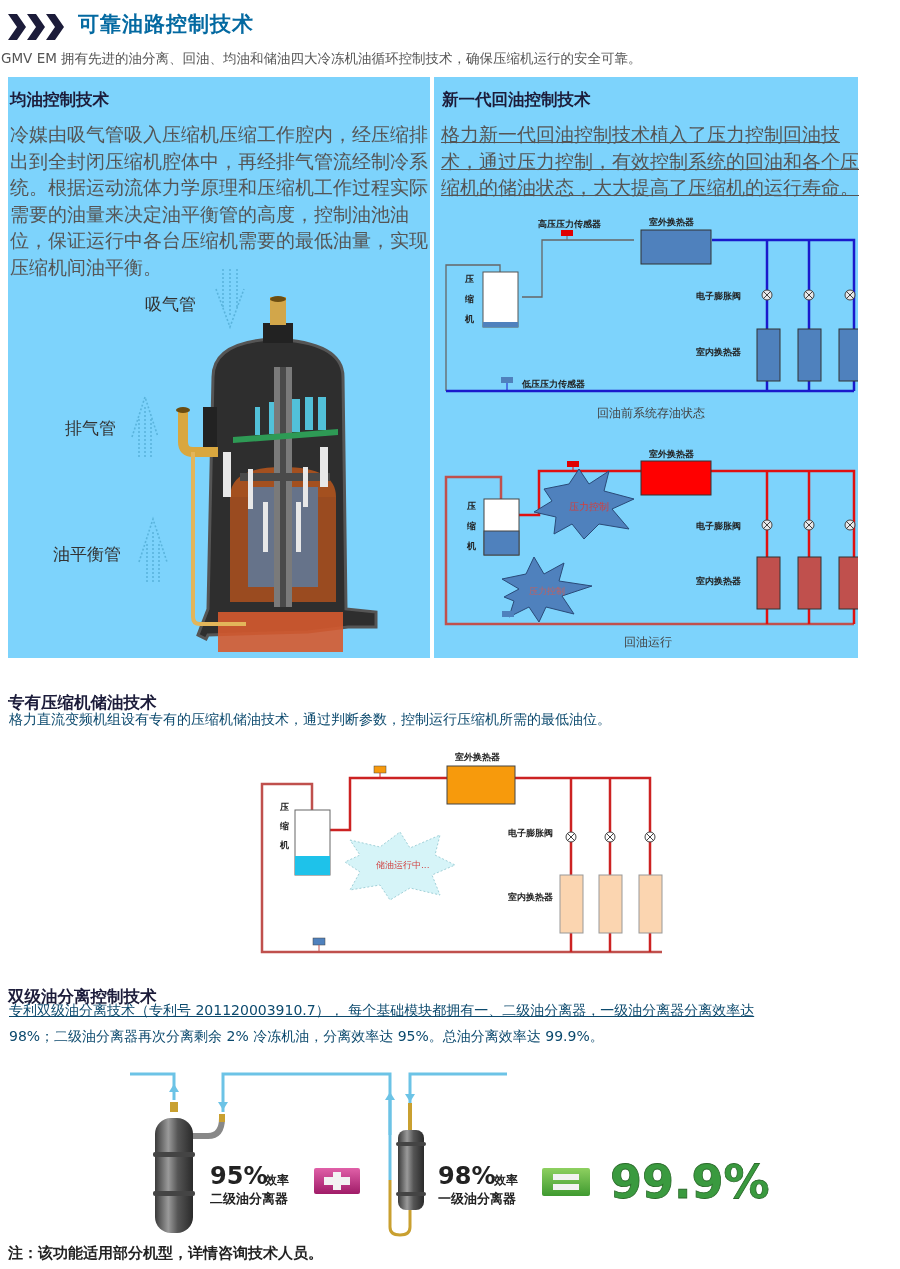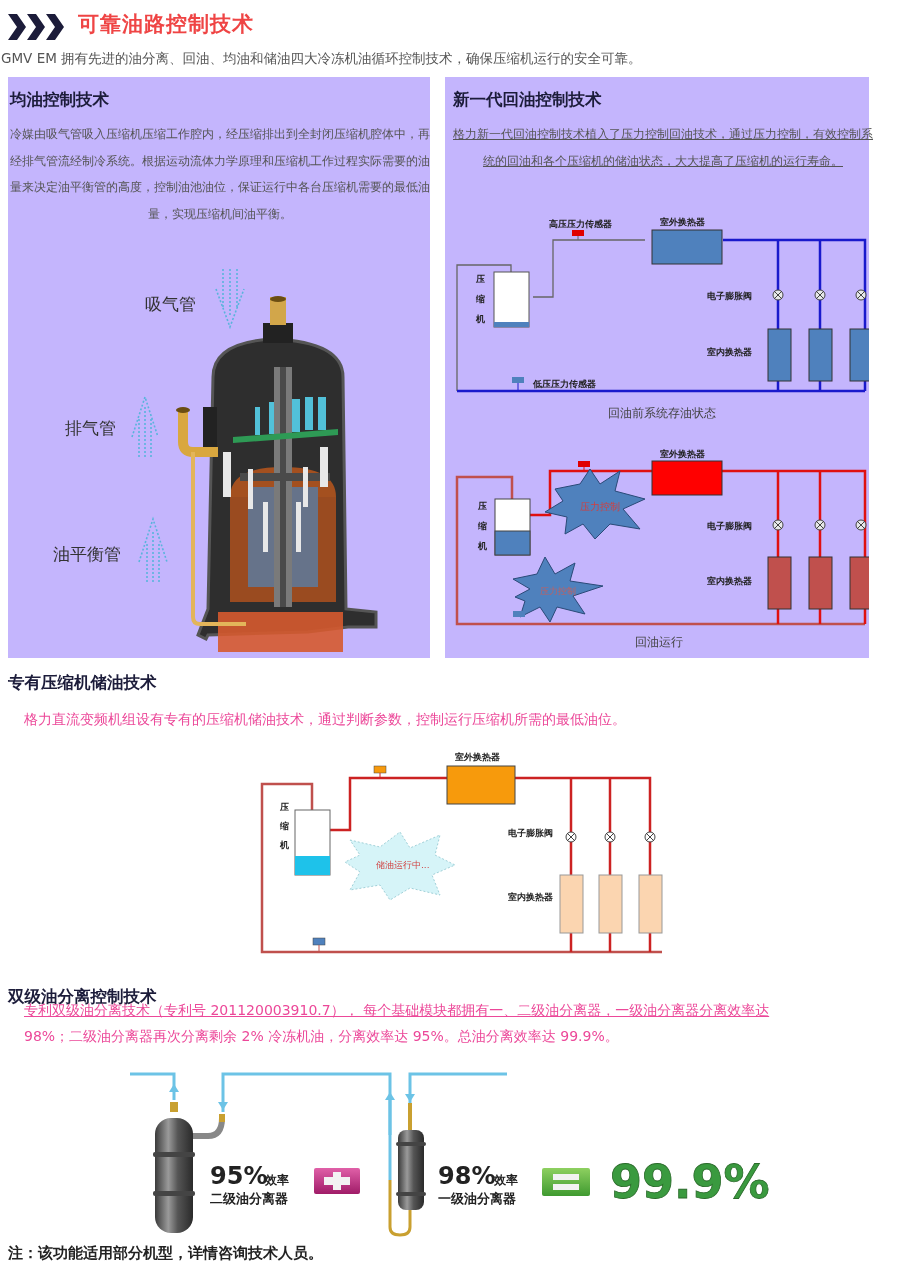--- a/index.html
+++ b/index.html
@@ -2,35 +2,35 @@
 <html><head>
 <meta charset="utf-8">
 <style>
   * { box-sizing: border-box; margin: 0; padding: 0; }
   html, body { width: 900px; height: 1269px; background: #ffffff; overflow: hidden; }
   body { position: relative; font-family: "DejaVu Sans", "Liberation Sans", sans-serif; color: #555; }
   .abs { position: absolute; }
 
   
   #hdr-arrows { left: 8px; top: 14px; width: 58px; height: 26px; }
-  #hdr-title { left: 78px; top: 10px; font-family: "DejaVu Serif", "Liberation Serif", serif; font-weight: bold; font-size: 21px; color: #ef4444; letter-spacing: 1px; }
+  #hdr-title { left: 78px; top: 10px; font-family: "DejaVu Serif", "Liberation Serif", serif; font-weight: bold; font-size: 21px; color: #0369a1; letter-spacing: 1px; }
   #hdr-intro { left: 1px; top: 50px; font-size: 13.5px; color: #555; white-space: nowrap; }
 
   
-  .panel { background: #c4b5fd; }
+  .panel { background: #7dd3fc; }
   #panel-left { left: 8px; top: 77px; width: 422px; height: 581px; }
-  #panel-right { left: 445px; top: 77px; width: 424px; height: 581px; }
+  #panel-right { left: 434px; top: 77px; width: 424px; height: 581px; }
   .panel h2 { position: absolute; left: 2px; top: 12px; font-size: 16.5px; font-weight: bold; color: #1c1c3a; }
-  .panel p { position: absolute; left: 2px; top: 44px; font-size: 12px; line-height: 26.5px; color: #555; text-align: center; }
+  .panel p { position: absolute; left: 2px; top: 44px; font-size: 19px; line-height: 26.5px; color: #555; }
   #panel-left p { width: 420px; }
   #panel-right p { width: 422px; left: 7px; text-decoration: underline; }
   #panel-right h2 { left: 8px; }
 
   .section-title { font-size: 16.5px; font-weight: bold; color: #1c1c3a; left: 8px; }
-  .section-text { font-size: 14px; color: #ec4899; left: 24px; line-height: 27px; }
+  .section-text { font-size: 14px; color: #0c4a6e; left: 9px; line-height: 27px; }
 
   svg text { font-family: "DejaVu Sans", "Liberation Sans", sans-serif; }
   .dlab { font-size: 9px; font-weight: bold; fill: #222; }
   .cap { font-size: 12px; fill: #444; }
 </style>
 </head>
 <body>
 
 <svg class="abs" id="hdr-arrows" viewBox="0 0 58 26">
   <polygon points="0,0 9,0 18,13 9,26 0,26 9,13" fill="#1c1c3a"></polygon>
@@ -178,21 +178,21 @@
     </g>
     <rect x="323" y="118" width="23" height="52" fill="#c0504d" stroke="#333"></rect>
     <rect x="364" y="118" width="23" height="52" fill="#c0504d" stroke="#333"></rect>
     <rect x="405" y="118" width="23" height="52" fill="#c0504d" stroke="#333"></rect>
     <text class="dlab" x="262" y="145">室内换热器</text>
     <rect x="68" y="172" width="12" height="6" fill="#4f81bd"></rect>
     <text class="cap" x="190" y="207">回油运行</text>
   </svg>
 </div>
 
-<div class="abs section-title" style="top:672px;">专有压缩机储油技术</div>
+<div class="abs section-title" style="top:692px;">专有压缩机储油技术</div>
 <div class="abs section-text" style="top:706px;">格力直流变频机组设有专有的压缩机储油技术，通过判断参数，控制运行压缩机所需的最低油位。</div>
 
 <svg class="abs" style="left:250px;top:740px;" width="430" height="220">
   <g fill="none" stroke="#c0504d" stroke-width="2.5">
     <polyline points="62,70 62,44 12,44 12,212 412,212"></polyline>
   </g>
   <g fill="none" stroke="#cc2222" stroke-width="2.5">
     <polyline points="80,90 100,90 100,38 198,38"></polyline>
     <polyline points="265,38 400,38 400,212"></polyline>
     <line x1="321" y1="38" x2="321" y2="212"></line>

